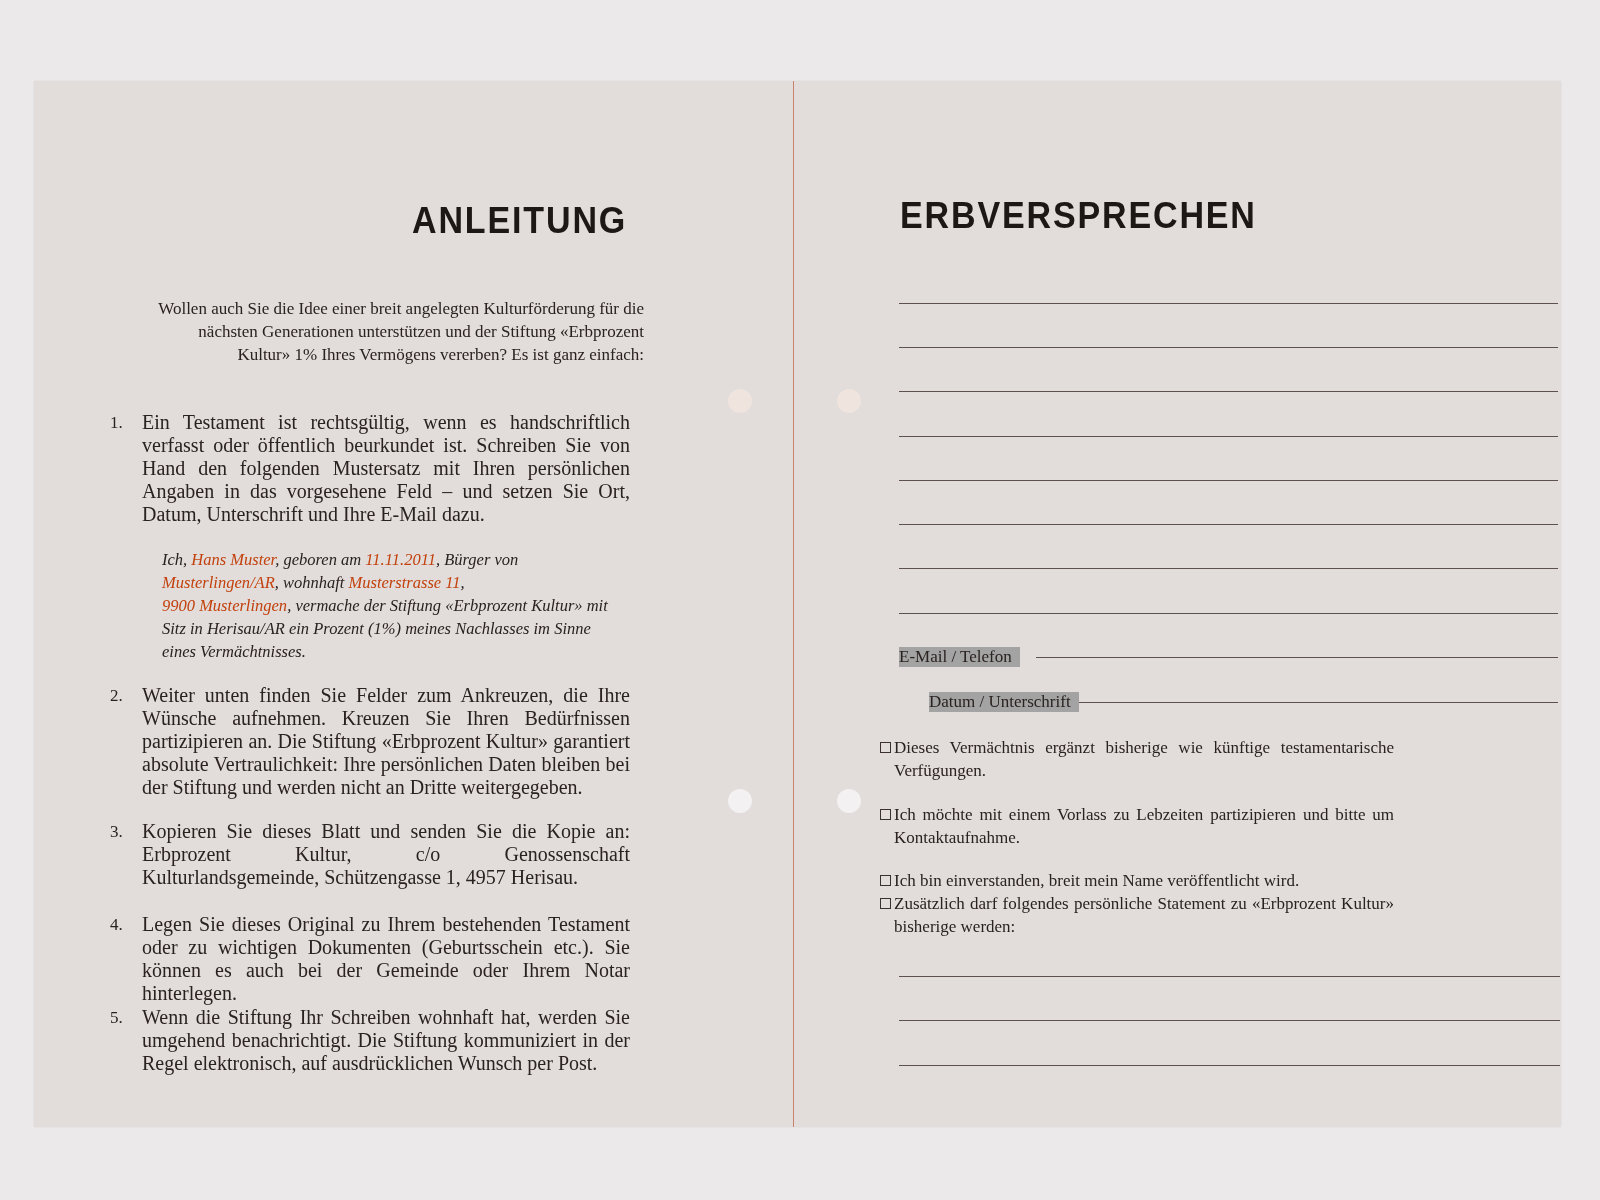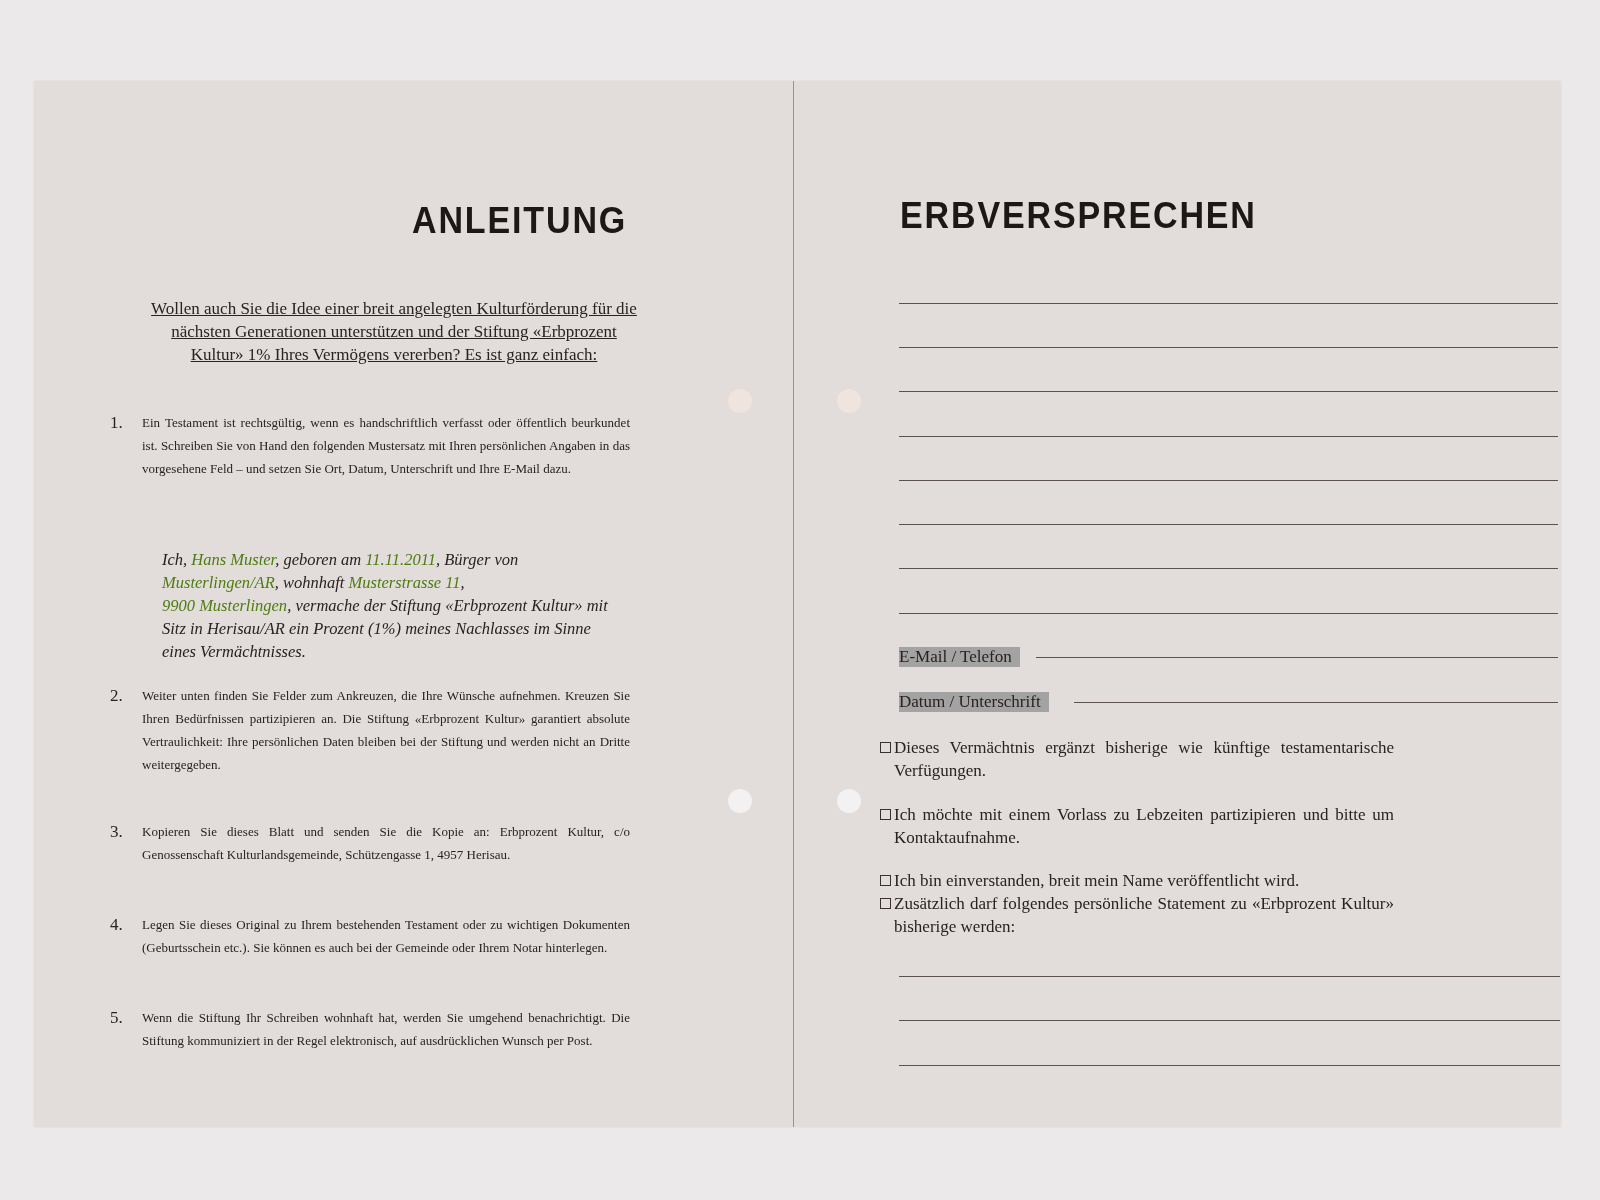--- a/index.html
+++ b/index.html
@@ -33,35 +33,35 @@
     color: #1d1715;
     transform: scaleX(0.92); transform-origin: left top;
   }
   .title-left { left: 412px; top: 200px; }
   .title-right { left: 900px; top: 195px; }
 
   .p {
     position: absolute; font-size: 17px; line-height: 23px;
     text-align: justify; margin: 0;
   }
-  .intro { left: 144px; top: 297px; width: 500px; text-align: center; text-decoration: underline; }
+  .intro { left: 144px; top: 297px; width: 500px; text-align: right; }
   .item { position: absolute; left: 110px; width: 520px; }
   .item .num { position: absolute; left: 0; top: 0; font-size: 17px; line-height: 23px; }
-  .item .txt { position: absolute; left: 32px; top: 0; width: 488px; font-size: 13px; line-height: 23px; text-align: justify; }
+  .item .txt { position: absolute; left: 32px; top: 0; width: 488px; font-size: 20px; line-height: 23px; text-align: justify; }
   .item1 { top: 411px; }
   .item2 { top: 684px; }
   .item3 { top: 820px; }
   .item4 { top: 913px; }
   .item5 { top: 1006px; }
 
   .sample {
     position: absolute; left: 162px; top: 548px; width: 455px;
     font-style: italic; font-size: 16.5px; line-height: 23px;
   }
-  .sample .hl { color: #4d7c0f; }
+  .sample .hl { color: #c2410c; }
 
   .rule {
     position: absolute; height: 1px; background: #5d514d;
   }
   .field-label {
     position: absolute; font-size: 17px; line-height: 20px;
     background: #a3a3a3; padding-right: 8px;
   }
   .check {
     position: absolute; left: 880px; width: 520px;
@@ -120,21 +120,21 @@
 <div class="rule" style="left:899px; top:436px; width:659px;"></div>
 <div class="rule" style="left:899px; top:480px; width:659px;"></div>
 <div class="rule" style="left:899px; top:524px; width:659px;"></div>
 <div class="rule" style="left:899px; top:568px; width:659px;"></div>
 <div class="rule" style="left:899px; top:613px; width:659px;"></div>
 
 <div class="rule" style="left:1036px; top:657px; width:522px;"></div>
 <span class="field-label" style="left:899px; top:647px;">E-Mail / Telefon</span>
 
 <div class="rule" style="left:1074px; top:702px; width:484px;"></div>
-<span class="field-label" style="left:899px; top:692px;">Datum / Unterschrift</span>
+<span class="field-label" style="left:929px; top:692px;">Datum / Unterschrift</span>
 
 <div class="check" style="top:736px;">
   <span class="box"></span>
   <span class="ctext">Dieses Vermächtnis ergänzt bisherige wie künftige testamentarische Verfügungen.</span>
 </div>
 <div class="check" style="top:803px;">
   <span class="box"></span>
   <span class="ctext">Ich möchte mit einem Vorlass zu Lebzeiten partizipieren und bitte um Kontaktaufnahme.</span>
 </div>
 <div class="check" style="top:869px;">

